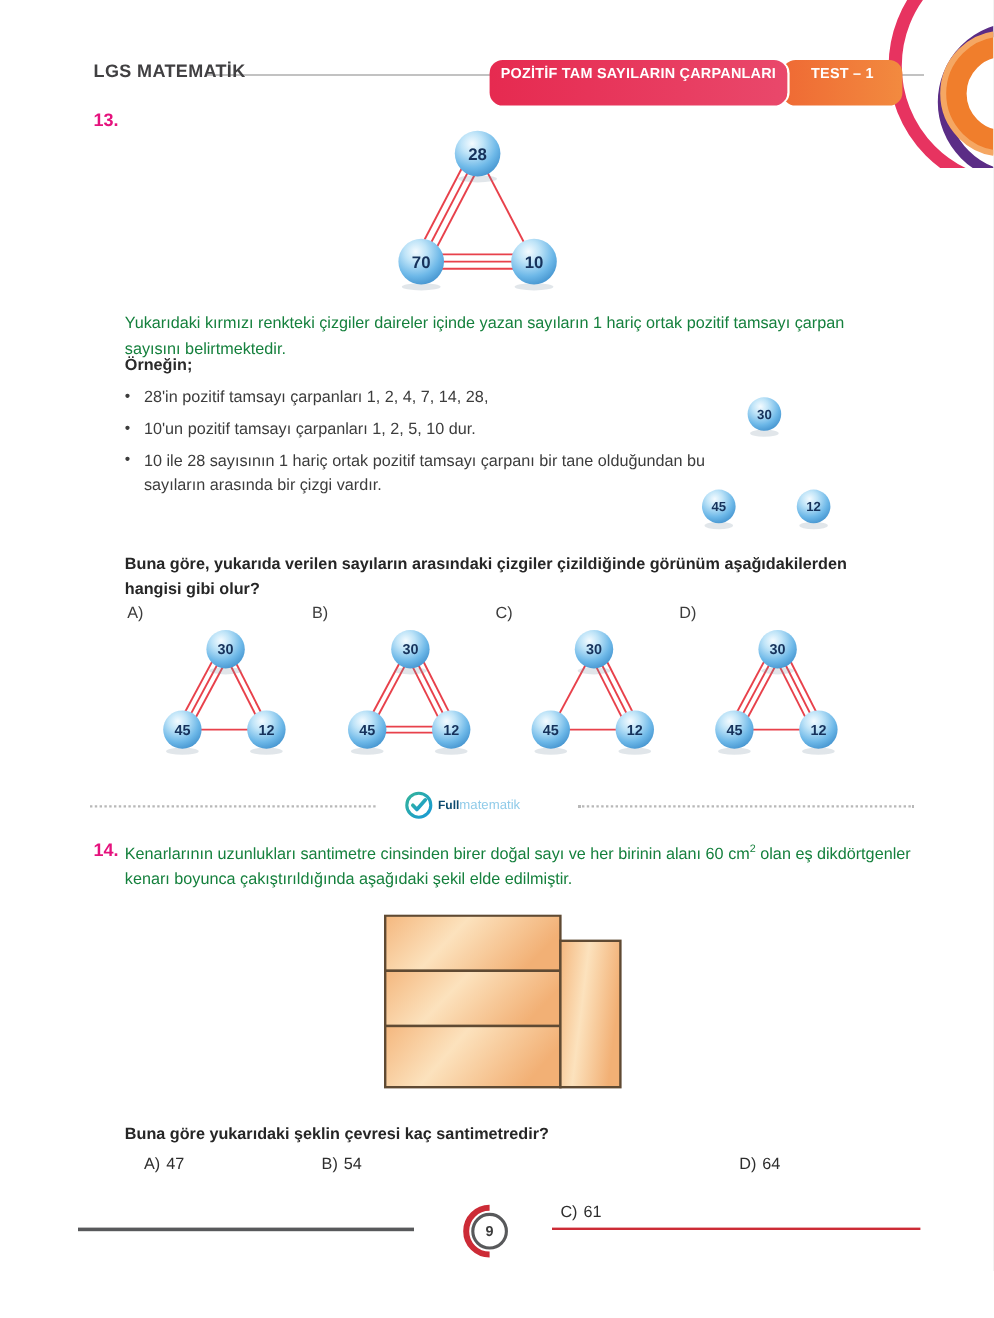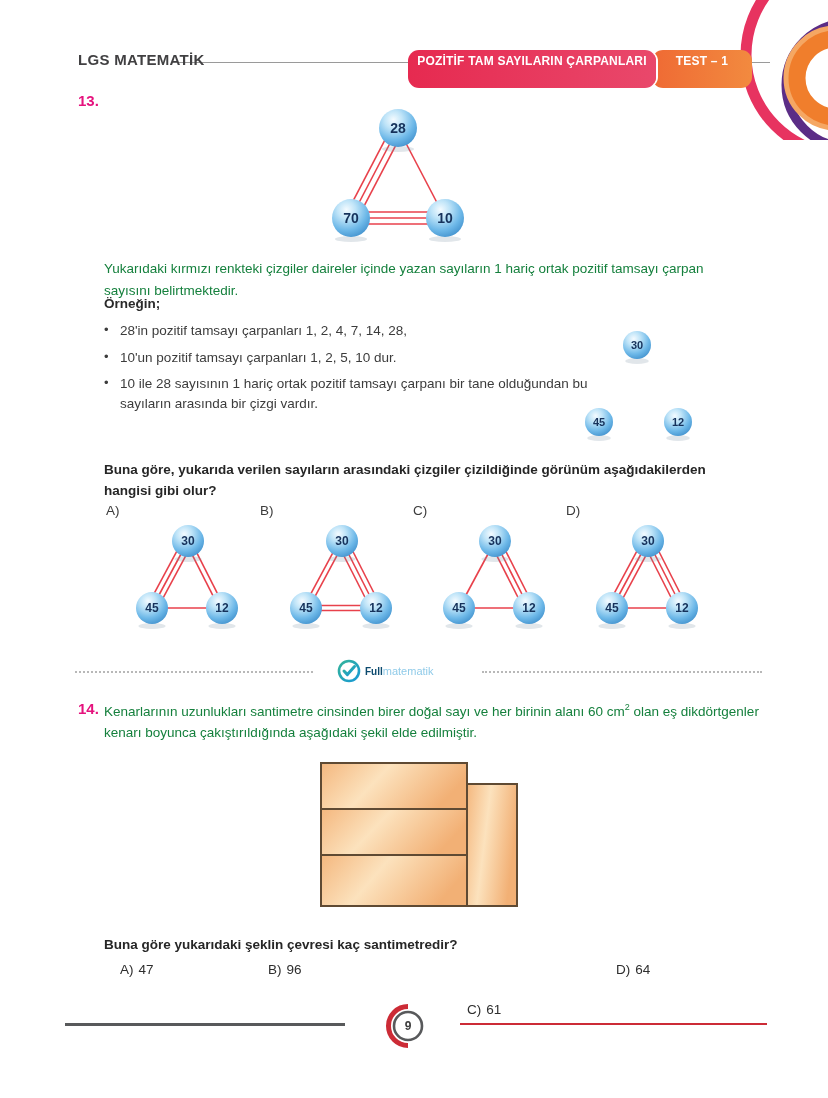--- a/index.html
+++ b/index.html
@@ -293,21 +293,21 @@
       <rect x="147" y="22" width="50" height="122"></rect>
     </g>
   </svg>
 
   <div class="abs bold-q" style="left:104px;top:935px;">Buna göre yukarıdaki şeklin çevresi kaç santimetredir?</div>
 
   <div class="abs opt14" style="left:104px;top:962px;margin-left:16px;">
     <span class="lbl">A)</span><span>47</span>
   </div>
   <div class="abs opt14" style="left:268px;top:962px;">
-    <span class="lbl">B)</span><span>96</span>
+    <span class="lbl">B)</span><span>54</span>
   </div>
   <div class="abs opt14" style="left:467px;top:962px;margin-top:40px;">
     <span class="lbl">C)</span><span>61</span>
   </div>
   <div class="abs opt14" style="left:616px;top:962px;">
     <span class="lbl">D)</span><span>64</span>
   </div>
 
   <div class="abs foot-gray"></div>
   <div class="abs foot-red"></div>

